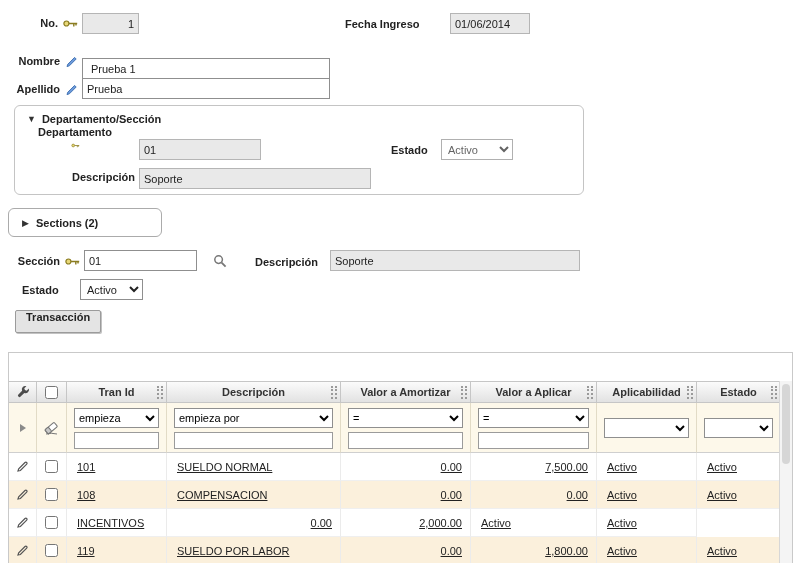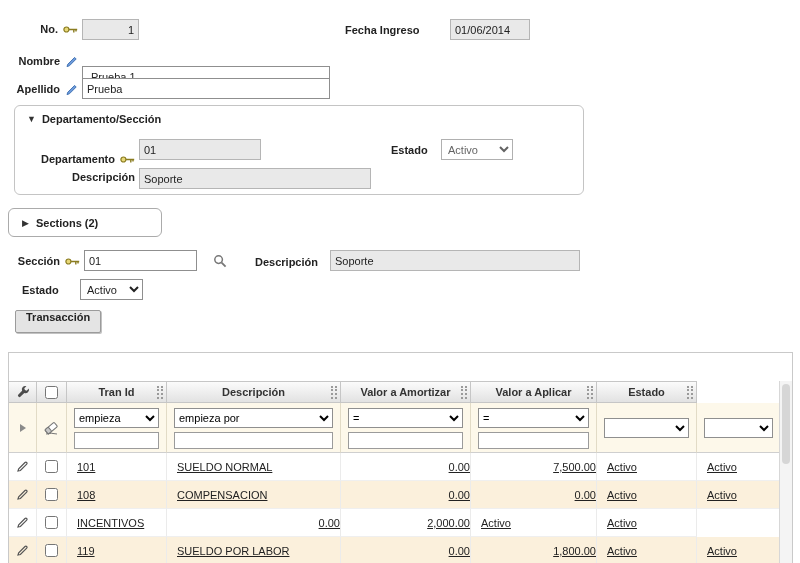--- a/index.html
+++ b/index.html
@@ -63,72 +63,72 @@
   .finp { display: block; width: calc(100% - 14px); margin: 4px auto 0; height: 17px; border: 1px solid #9b9b9b; font-size: 11px; padding: 0 3px; }
   .c-mid { display: flex; align-items: center; padding-top: 0 !important; }
   .c-mid .fsel { margin: 0 auto; }
   .c-center { display: flex; align-items: center; justify-content: center; padding-top: 0 !important; }
   .tri-right { width: 0; height: 0; border-top: 4px solid transparent; border-bottom: 4px solid transparent; border-left: 6px solid #8a8a8a; }
 
   .g-row { height: 28px; font-size: 11px; color: #222; background: #fff; text-decoration: underline; }
   .g-row.alt { background: #fbf0dc; }
   .g-row .c { border-right: 1px solid #ebebeb; border-bottom: 1px solid #efefef; display: flex; align-items: center; overflow: hidden; }
   .cell-text { padding-left: 10px; }
-  .cell-num { justify-content: flex-end; padding-right: 0; }
+  .cell-num { justify-content: flex-end; padding-right: 8px; }
   .c-icon { justify-content: center; }
 
   .scrollbar { position: absolute; top: 28px; right: 0; bottom: 0; width: 13px; background: #f4f4f4; border-left: 1px solid #d7d7d7; }
   .scroll-thumb { position: absolute; top: 3px; left: 2px; width: 8px; height: 80px; background: #d6d6d6; border-radius: 4px; cursor: pointer; }
 
   input[type="checkbox"] { width: 13px; height: 13px; }
 </style>
 </head>
 <body>
 
 <div class="page">
 
-  <div class="abs" style="left:0; top:18px; width:668px; height:24px;">
+  <div class="abs" style="left:0; top:12px; width:668px; height:24px;">
     <div class="labelbox" style="left:0; top:0; width:78px;">
       <span class="lbl">No.</span>
       <svg width="15" height="9" viewBox="0 0 15 9">
         <circle cx="3.4" cy="4.5" r="2.5" fill="#e8d878" stroke="#8a7c20" stroke-width="1.2"></circle>
         <path d="M6 4.5 H14.2 M10.8 4.8 V7.6 M13 4.8 V6.6" stroke="#8a7c20" stroke-width="1.4" fill="none"></path>
       </svg>
     </div>
     <input class="txt ro abs" style="left: 82px; top: 1px; width: 57px; text-align: right;" readonly="" value="1">
     <span class="lbl abs" style="left:345px; top:6px;">Fecha Ingreso</span>
     <input class="txt ro abs" style="left: 450px; top: 1px; width: 80px;" readonly="" value="01/06/2014">
   </div>
 
   <div class="abs" style="left:0; top:50px; width:800px; height:24px;">
     <div class="labelbox" style="left:0; top:0; width:78px;">
       <span class="lbl">Nombre</span>
       <svg width="13" height="13" viewBox="0 0 13 13">
         <path d="M2 11.6 L2.8 9.2 L9.6 2.4 L11.2 4 L4.4 10.8 Z" fill="#6d9ada" stroke="#3a6db0" stroke-width="0.9"></path>
       </svg>
     </div>
-    <input class="txt abs" style="left: 82px; top: 16px; width: 248px; padding-left: 8px;" value="Prueba 1">
+    <input class="txt abs" style="left: 82px; top: 8px; width: 248px; padding-left: 8px;" value="Prueba 1">
   </div>
 
   <div class="abs" style="left:0; top:78px; width:800px; height:24px;">
     <div class="labelbox" style="left:0; top:0; width:78px;text-align:center;">
       <span class="lbl">Apellido</span>
       <svg width="13" height="13" viewBox="0 0 13 13">
         <path d="M2 11.6 L2.8 9.2 L9.6 2.4 L11.2 4 L4.4 10.8 Z" fill="#6d9ada" stroke="#3a6db0" stroke-width="0.9"></path>
       </svg>
     </div>
     <input class="txt abs" style="left: 82px; top: 0px; width: 248px;" value="Prueba">
   </div>
 
   <div class="region">
     <div class="region-title">
       <span class="arrow-glyph">▼</span>
       <span class="lbl">Departamento/Sección</span>
     </div>
-    <div class="labelbox" style="left:0; top:42px; width:120px;">
+    <div class="labelbox" style="left:0; top:20px; width:120px;flex-direction:column;">
       <span class="lbl">Departamento</span>
       <svg width="15" height="9" viewBox="0 0 15 9">
         <circle cx="3.4" cy="4.5" r="2.5" fill="#e8d878" stroke="#8a7c20" stroke-width="1.2"></circle>
         <path d="M6 4.5 H14.2 M10.8 4.8 V7.6 M13 4.8 V6.6" stroke="#8a7c20" stroke-width="1.4" fill="none"></path>
       </svg>
     </div>
     <input class="txt ro abs" style="left: 124px; top: 33px; width: 122px;" readonly="" value="01">
     <span class="lbl abs" style="left:376px; top:38px;">Estado</span>
     <select class="sel abs" style="left:426px; top:33px; width:72px;" disabled="">
       <option>Activo</option>
@@ -194,20 +194,24 @@
       </div>
       <div class="h">
         <span>Valor a Amortizar</span>
         <span class="grip"></span>
       </div>
       <div class="h">
         <span>Valor a Aplicar</span>
         <span class="grip"></span>
       </div>
       <div class="h">
+        <span>Aplicabilidad</span>
+        <span class="grip"></span>
+      </div>
+      <div class="h">
         <span>Estado</span>
         <span class="grip"></span>
       </div>
     </div>
 
     <div class="g-filter">
       <div class="c c-center">
         <span class="tri-right"></span>
       </div>
       <div class="c c-center">

